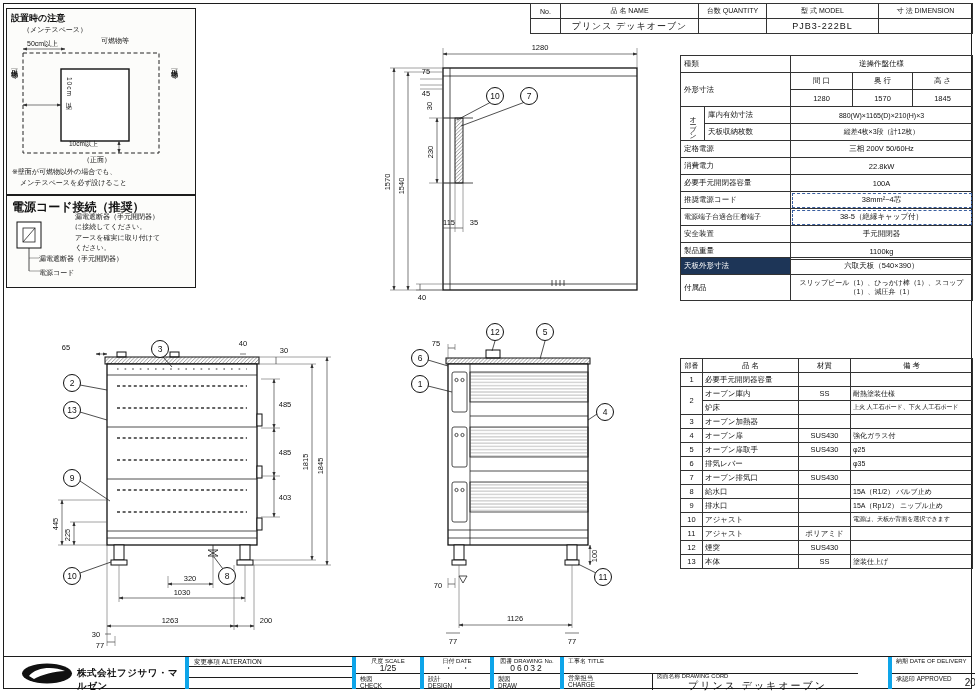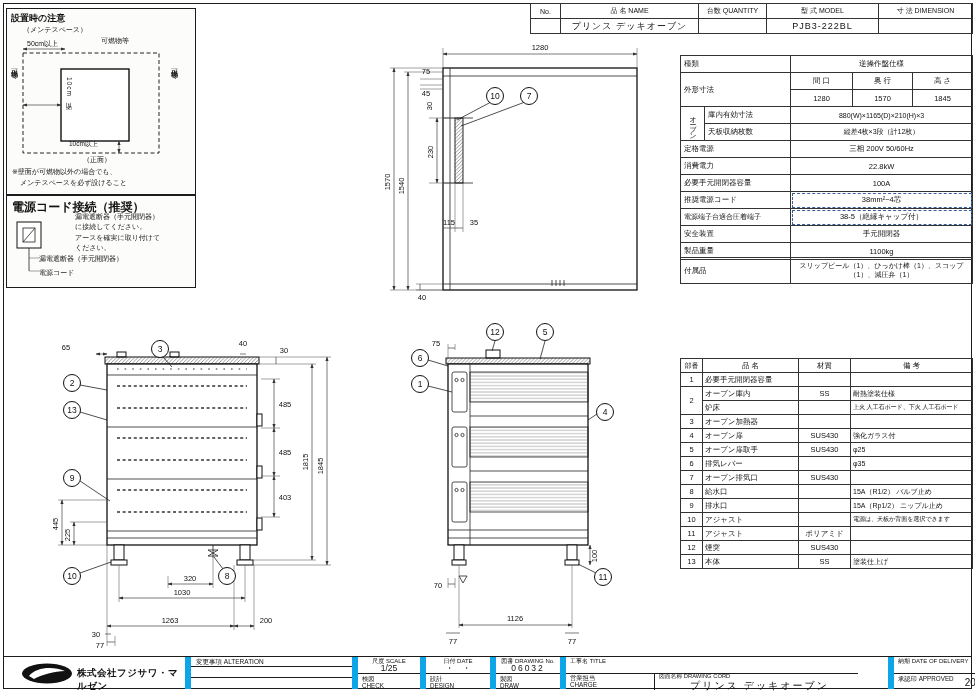--- a/index.html
+++ b/index.html
@@ -36,21 +36,21 @@
 .t{stroke:#222;stroke-width:.8;fill:none}
 .e{stroke:#555;stroke-width:.55;fill:none}
 .dm{stroke:#444;stroke-width:.7;fill:none}
 .perf{stroke:#333;stroke-width:1.6;stroke-dasharray:3 2.6}
 .perf1{stroke:#333;stroke-width:1;stroke-dasharray:1.6 6}
 .dt{font-size:7.5px;fill:#111;text-anchor:middle}
 .co{fill:#fff;stroke:#111;stroke-width:1}
 .ct{font-size:8.5px;fill:#111;text-anchor:middle}
 
 .tb{position:absolute;left:3px;top:656px;width:969px;height:33px;border-top:1.4px solid #1c1c1c}
-.z{position:absolute;top:0;bottom:0;border-left:6px solid #0ea5e9}
+.z{position:absolute;top:0;bottom:0;border-left:4px solid #0ea5e9}
 .zl{font-size:6px;text-align:center;padding-top:1px;height:7px;line-height:6px}
 .zv{font-size:8.5px;text-align:center;line-height:9px}
 .half{height:16px}
 .bot{border-top:1px solid #1c1c1c;height:17px;padding-top:1px}
 .zl2{font-size:6.3px;padding-left:4px;line-height:7px}
 .alt-h{height:10px;border-bottom:1px solid #1c1c1c;font-size:6.5px;padding-left:5px;line-height:10px}
 .alt-row{height:11px;border-bottom:1px solid #1c1c1c}
 .company{font-size:9.5px;font-weight:bold;letter-spacing:.5px}
 </style>
 </head>
@@ -202,20 +202,24 @@
     </tr>
   </tbody>
     </table>
 
   <table class="spec abs" style="left:680px;top:257px;width:292px">
     <colgroup>
         <col style="width:110px">
         <col style="width:182px">
       </colgroup>
     <tbody>
+        <tr>
+      <td class="lab inv">天板外形寸法</td>
+      <td class="c">六取天板（540×390）</td>
+    </tr>
     <tr class="r26">
       <td class="lab">付属品</td>
       <td class="wrap c">スリップピール（1）、ひっかけ棒（1）、スコップ（1）、減圧弁（1）</td>
     </tr>
   </tbody>
     </table>
 
   <table class="parts abs" style="left:680px;top:358px;width:292px">
     <colgroup>
         <col style="width:22px">

